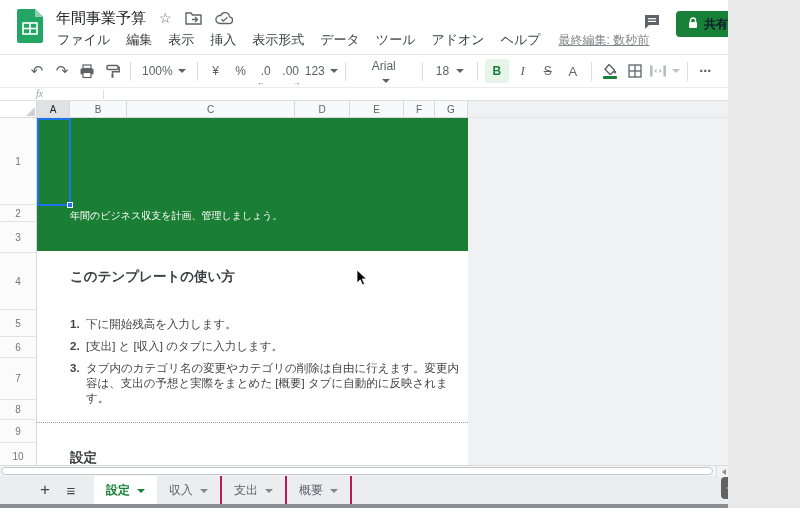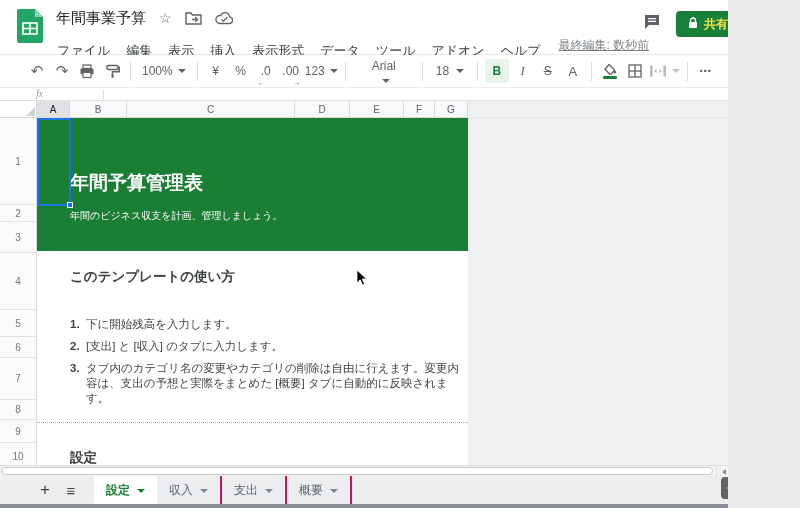--- a/index.html
+++ b/index.html
@@ -9,24 +9,24 @@
     background:#fff; font-family:"Liberation Sans","DejaVu Sans",sans-serif;
     color:#202124; user-select:none;
   }
   
   .header { position:absolute; left:0; top:0; width:800px; height:55px; background:#fff; border-bottom:1px solid #e8eaed; }
   .logo { position:absolute; left:17px; top:9px; }
   .title-row { position:absolute; left:56px; top:8px; height:20px; display:flex; align-items:center; gap:13px; }
   .doc-title { font-size:15px; color:#202124; }
   .t-icon { color:#5f6368; font-size:14px; display:flex; align-items:center; }
   .menu-row { position:absolute; left:49px; top:30px; display:flex; align-items:center; font-size:13px; color:#3c4043; }
-  .menu-item { padding:1px 8px; border-radius:3px;margin-top:11px; }
+  .menu-item { padding:1px 8px; border-radius:3px; }
   .last-edit { margin-left:10px; font-size:12px; color:#80868b; text-decoration:underline; }
   .comment-btn { position:absolute; left:643px; top:13px; }
-  .share-btn { position:absolute; left:676px; top:11px; height:26px; padding:0 12px; background:#188038; border-radius:4px; color:#fde047; font-size:12px; font-weight:bold; display:flex; align-items:center; gap:6px; }
+  .share-btn { position:absolute; left:676px; top:11px; height:26px; padding:0 12px; background:#188038; border-radius:4px; color:#0f172a; font-size:12px; font-weight:bold; display:flex; align-items:center; gap:6px; }
   .avatar { position:absolute; left:759px; top:4px; width:33px; height:33px; border-radius:50%; padding:2px;
     background:conic-gradient(#ea4335 0 12%,#fbbc04 12% 37%,#34a853 37% 62%,#4285f4 62% 88%,#ea4335 88% 100%); }
   .avatar-inner { width:29px; height:29px; border-radius:50%; background:linear-gradient(180deg,#3b3b3f 0 42%,#e8c49e 42% 78%,#cfd4da 78% 100%); border:1px solid #fff; }
   
   .toolbar { position:absolute; left:0; top:55px; width:757px; height:33px; background:#fff; border-bottom:1px solid #ececec; display:flex; align-items:center; padding-left:26px; }
   .tb { height:24px; min-width:22px; display:flex; align-items:center; justify-content:center; color:#5f6368; border-radius:3px; margin-right:3px; font-size:12px; position:relative; }
   .tb.glyph { font-size:15px; }
   .sep { width:1px; height:19px; background:#dadce0; margin:0 7px 0 4px; }
   .caret { display:inline-block; margin-left:5px; width:0; height:0; border-left:4px solid transparent; border-right:4px solid transparent; border-top:4px solid #5f6368; }
   .tb-zoom { padding:0 4px; min-width:44px; justify-content:space-between; }
@@ -268,21 +268,20 @@
     <div class="colh" style="width:31px">F</div>
     <div class="colh" style="width:33px">G</div>
     <div class="colh-fill"></div>
     <div class="colh-sc"></div>
   </div>
 
   <div class="gridbody">
     <div class="beyond"></div>
 
     <div class="banner">
-      <div class="banner-title">年間予算管理表</div>
       <div class="banner-sub">年間のビジネス収支を計画、管理しましょう。</div>
     </div>
 
     <div class="selection">
       <span class="sel-handle"></span>
     </div>
 
     <div class="howto-heading">このテンプレートの使い方</div>
     <div class="step" style="top:199px">
       <span class="step-num">1.</span>

